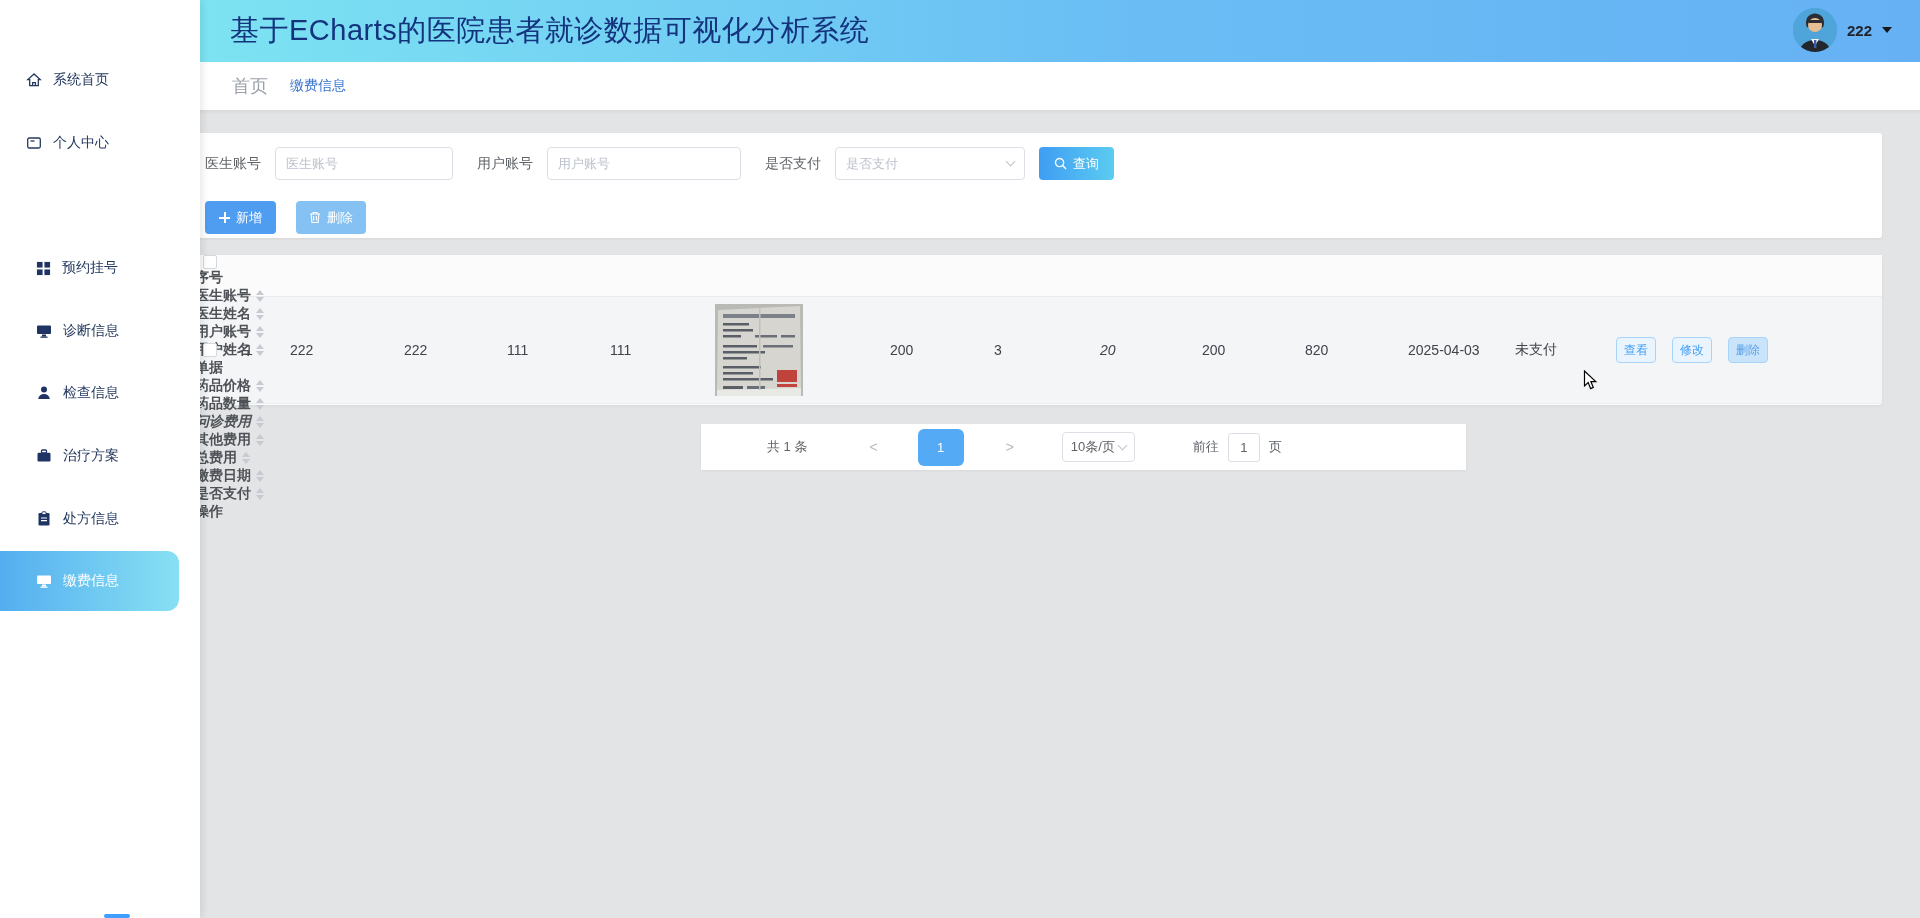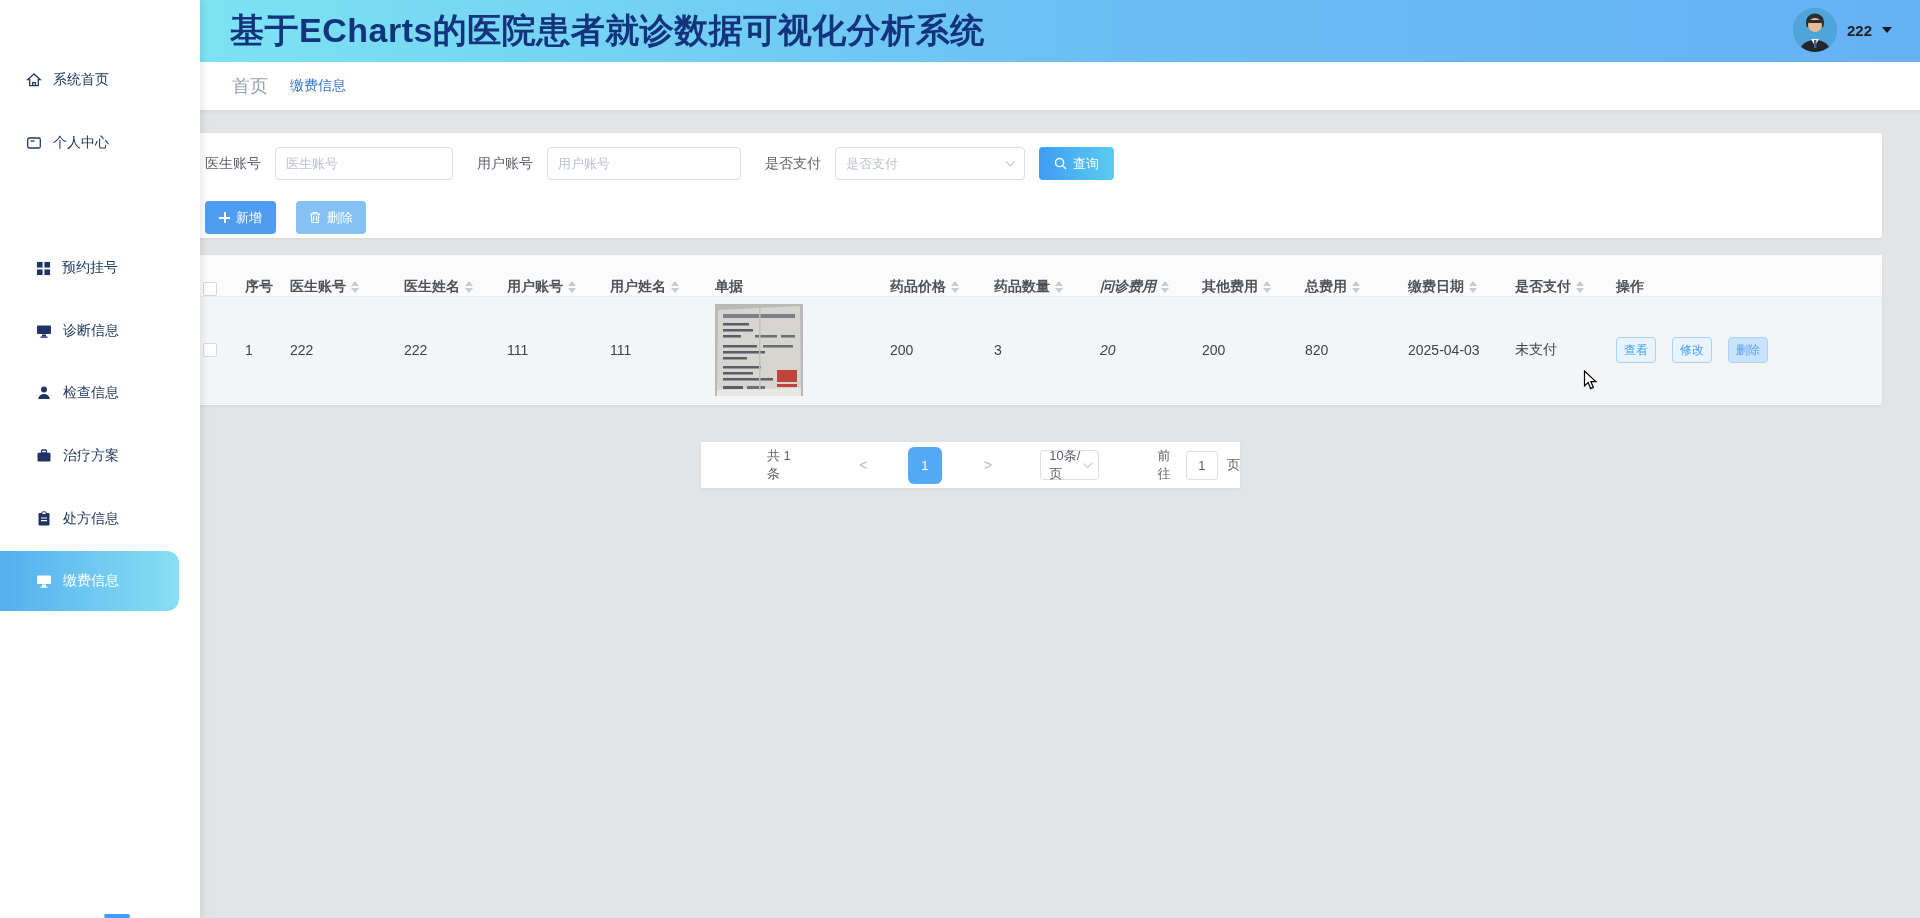--- a/index.html
+++ b/index.html
@@ -16,21 +16,21 @@
   .side-item svg { flex:0 0 auto; }
   .side-item.active { height:60px; width:179px; border-radius:0 12px 12px 0;
     background:linear-gradient(90deg,#54aeef 0%,#87e0f3 100%); color:#ffffff; }
   .side-scrollthumb { position:absolute; left:104px; bottom:0; width:26px; height:4px;
     background:#409eff; border-radius:2px; }
 
   
   .header { position:absolute; left:180px; top:0; right:0; height:62px;
     background:linear-gradient(90deg,#7de4f2 0%,#69bdf4 55%,#66b1f4 100%);
     display:flex; align-items:center; }
-  .header-title { margin-left:50px; font-size:34px; font-weight:bold; color:#14337d;
+  .header-title { margin-left:50px; font-size:29px; font-weight:normal; color:#14337d;
     letter-spacing:.5px; }
   .header-user { position:absolute; right:28px; top:8px; display:flex;
     align-items:center; gap:10px; cursor:pointer; }
   .avatar { width:44px; height:44px; border-radius:50%; overflow:hidden;
     background:#4aa3dc; }
   .user-name { font-size:15px; color:#20242a; font-weight:bold; }
   .user-caret { width:0; height:0; border-left:5px solid transparent;
     border-right:5px solid transparent; border-top:6px solid #17191d; }
 
   
@@ -71,22 +71,22 @@
     background:#85c2f3; color:#fff; font-size:13px; display:flex; align-items:center;
     gap:6px; cursor:pointer; }
   .plus-glyph { position:relative; width:11px; height:11px; }
   .plus-glyph:before,.plus-glyph:after { content:""; position:absolute; background:#fff; }
   .plus-glyph:before { left:5px; top:0; width:1.6px; height:11px; }
   .plus-glyph:after  { left:0; top:5px; width:11px; height:1.6px; }
 
   
   .table-card { position:absolute; left:15px; top:145px; width:1687px; height:150px;
     background:#fbfbfb; }
-  .t-head { display:flex; align-items:flex-end; height:42px; background:#fbfbfb;
-    border-bottom:1px solid #e9ecef; }
+  .t-head { display:flex; align-items:flex-start; height:42px; background:#fbfbfb;
+    border-bottom:1px solid #e9ecef;flex-direction:column; }
   .t-row  { display:flex; align-items:center; height:107px; background:#f4f5f7;
     border-bottom:1px solid #ebeef5; }
   .th { font-size:14px; font-weight:bold; color:#4e5257; display:flex;
     align-items:center; gap:5px; }
   .td { font-size:14px; color:#3f434a; }
   .c0{width:50px; display:flex; justify-content:flex-start; padding-left:8px;}
   .c1{width:45px;} .c2{width:114px;} .c3{width:103px;} .c4{width:103px;}
   .c5{width:105px;} .c6{width:175px;} .c7{width:104px;} .c8{width:106px;}
   .c9{width:102px;font-style:italic;} .c10{width:103px;} .c11{width:103px;} .c12{width:107px;}
   .c13{width:101px;} .c14{flex:1;}
@@ -97,23 +97,23 @@
     border-right:4px solid transparent; border-bottom:5px solid #c6cad1; }
   .sort .dn { width:0; height:0; border-left:4px solid transparent;
     border-right:4px solid transparent; border-top:5px solid #c6cad1; }
   .receipt { width:88px; height:92px; display:block; cursor:pointer; }
   .row-actions { display:flex; gap:16px; }
   .mini-btn { height:26px; padding:0 7px; font-size:12px; border-radius:4px;
     border:1px solid #a8d4fb; background:#eaf4fe; color:#419ef5; cursor:pointer; }
   .mini-btn.filled { background:#c9e4fa; color:#5a9ee8; }
 
   
-  .pager { position:absolute; left:521px; top:314px; width:539px; height:46px;
+  .pager { position:absolute; left:521px; top:314px; width:765px; height:46px;
     background:#fff; box-shadow:0 1px 3px rgba(0,0,0,.05);
-    display:flex; align-items:center; font-size:13px; color:#5f6368;margin-top:18px; }
+    display:flex; align-items:center; font-size:13px; color:#5f6368; }
   .pg-total { margin-left:66px; }
   .pg-arrow { color:#b4bac3; font-size:14px; cursor:pointer; }
   .pg-prev { margin-left:62px; }
   .pg-page { margin-left:40px; width:46px; height:37px; border-radius:6px;
     background:#55aaf5; color:#fff; display:flex; align-items:center;
     justify-content:center; font-size:13px; cursor:pointer; }
   .pg-next { margin-left:42px; }
   .pg-size { margin-left:48px; width:73px; height:30px; border:1px solid #dcdfe6;
     border-radius:4px; display:flex; align-items:center; justify-content:space-between;
     padding:0 8px; cursor:pointer; color:#606266; }

